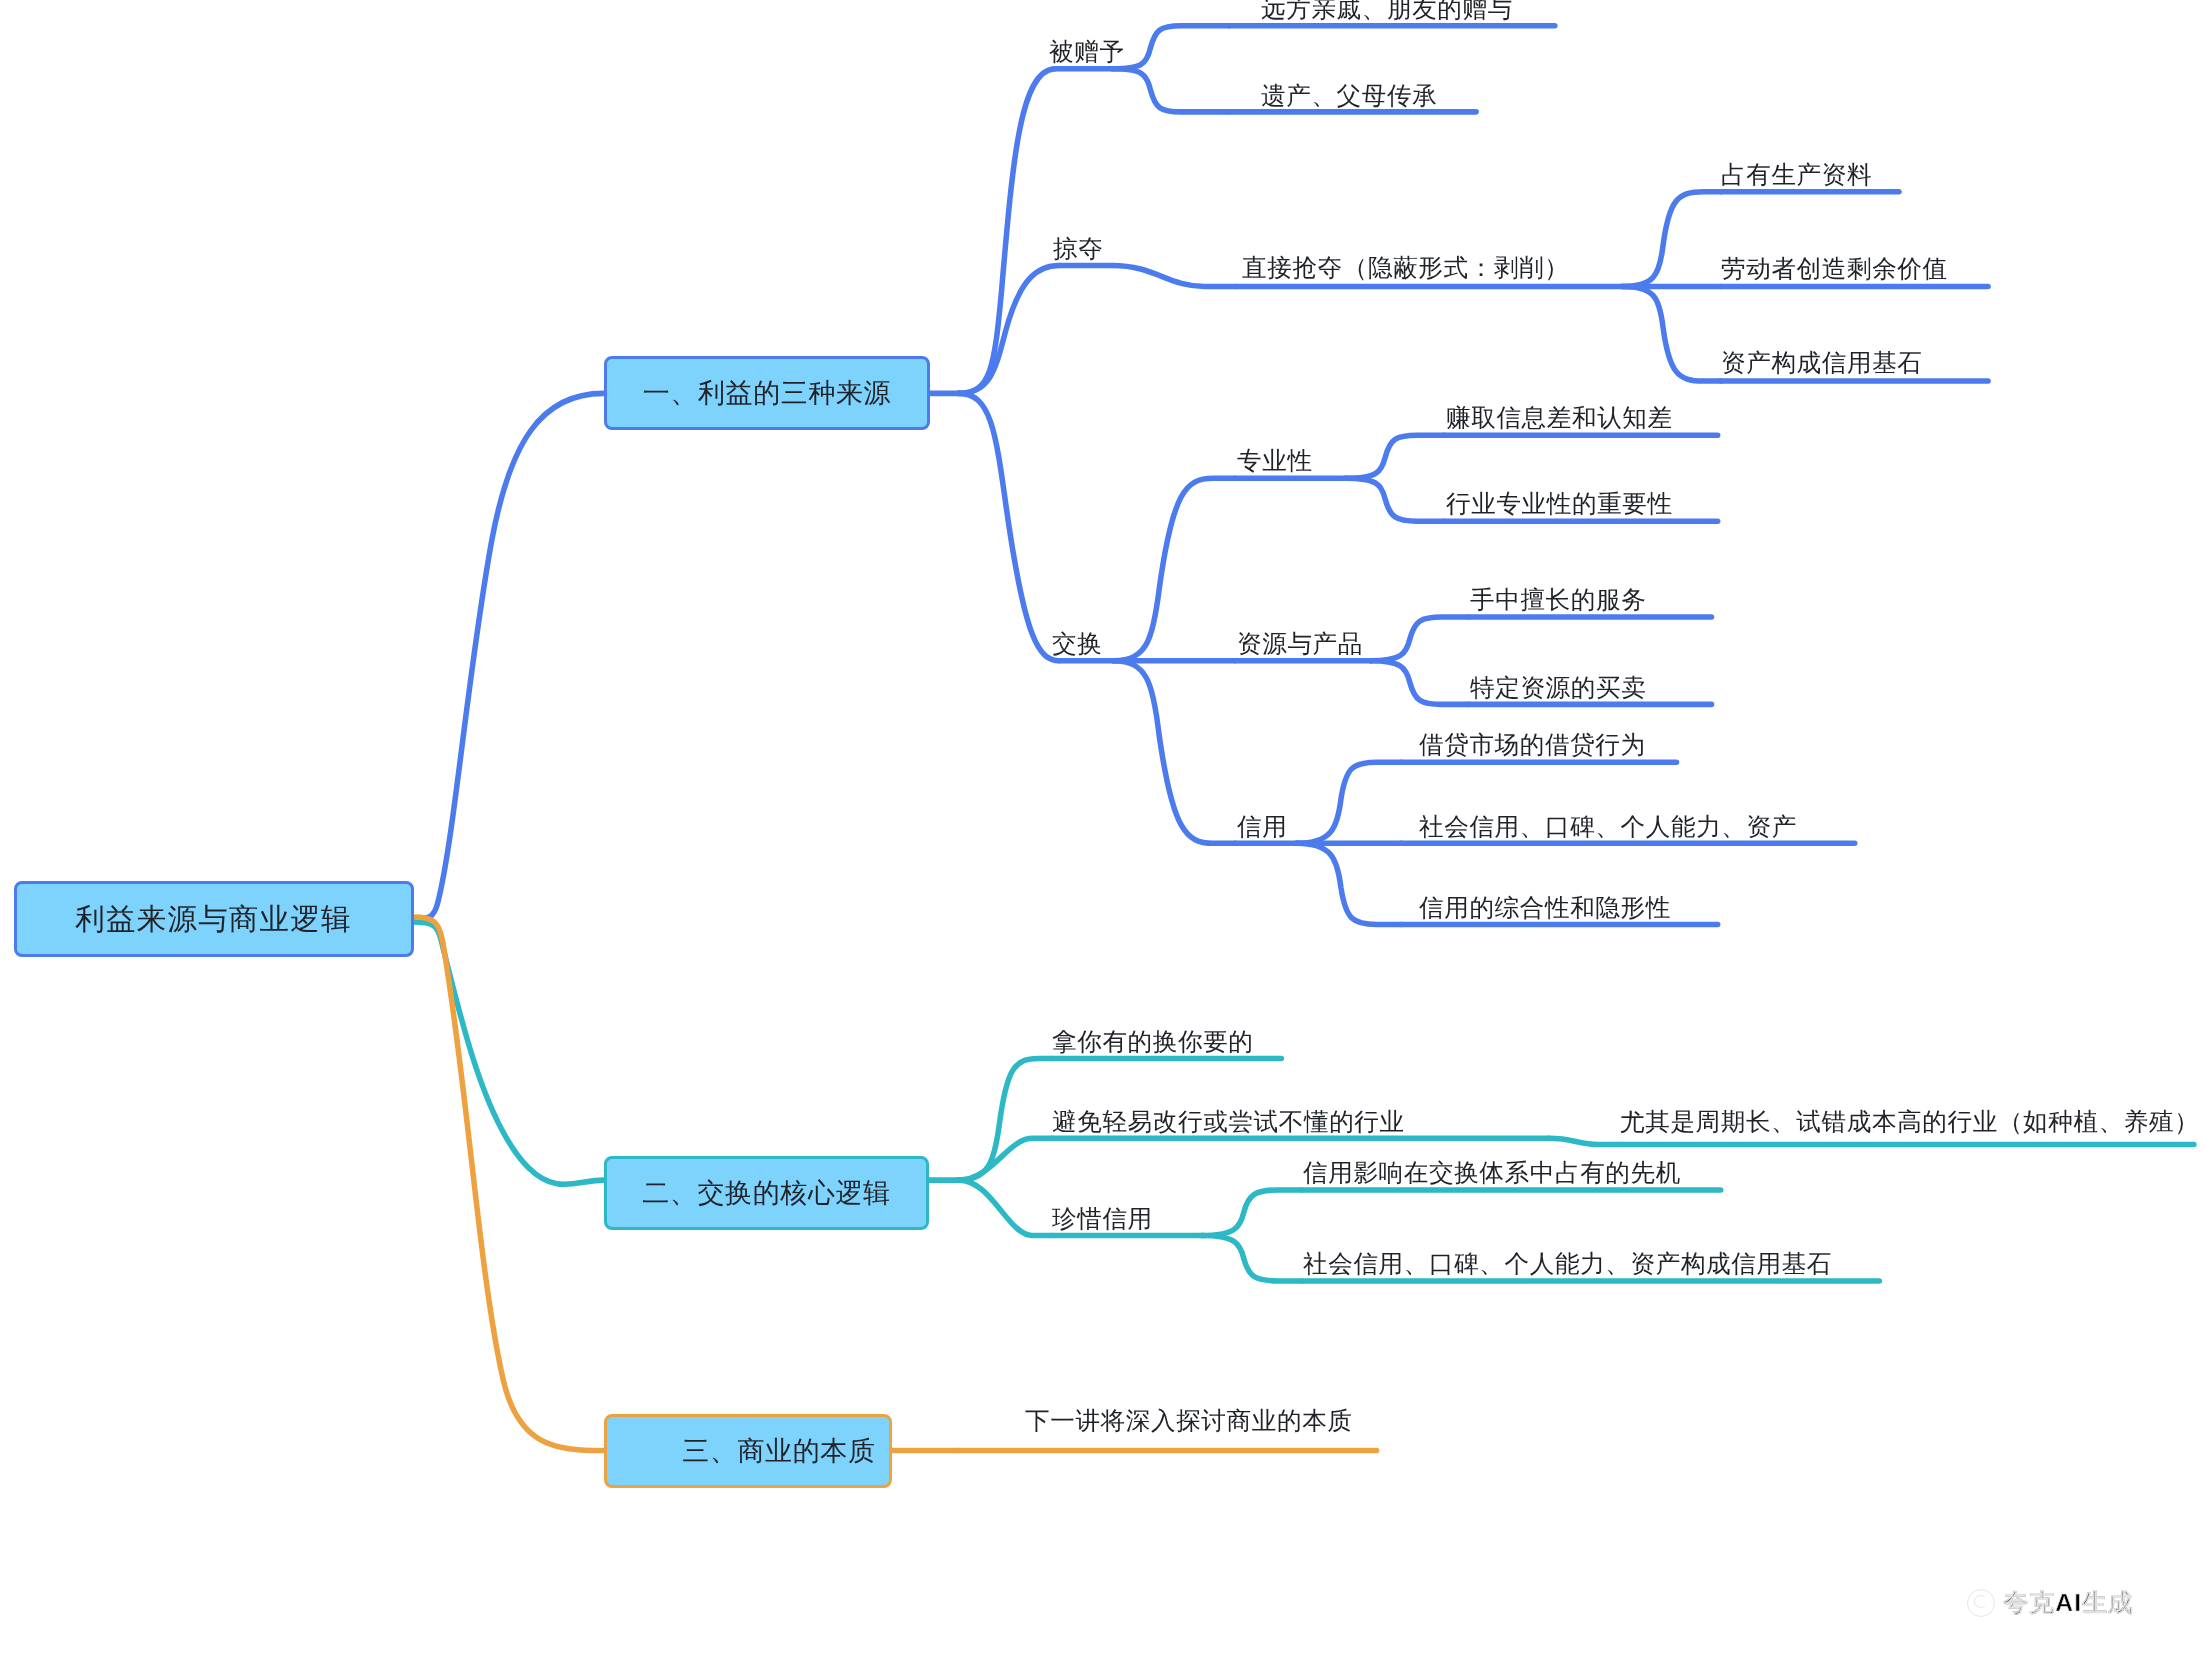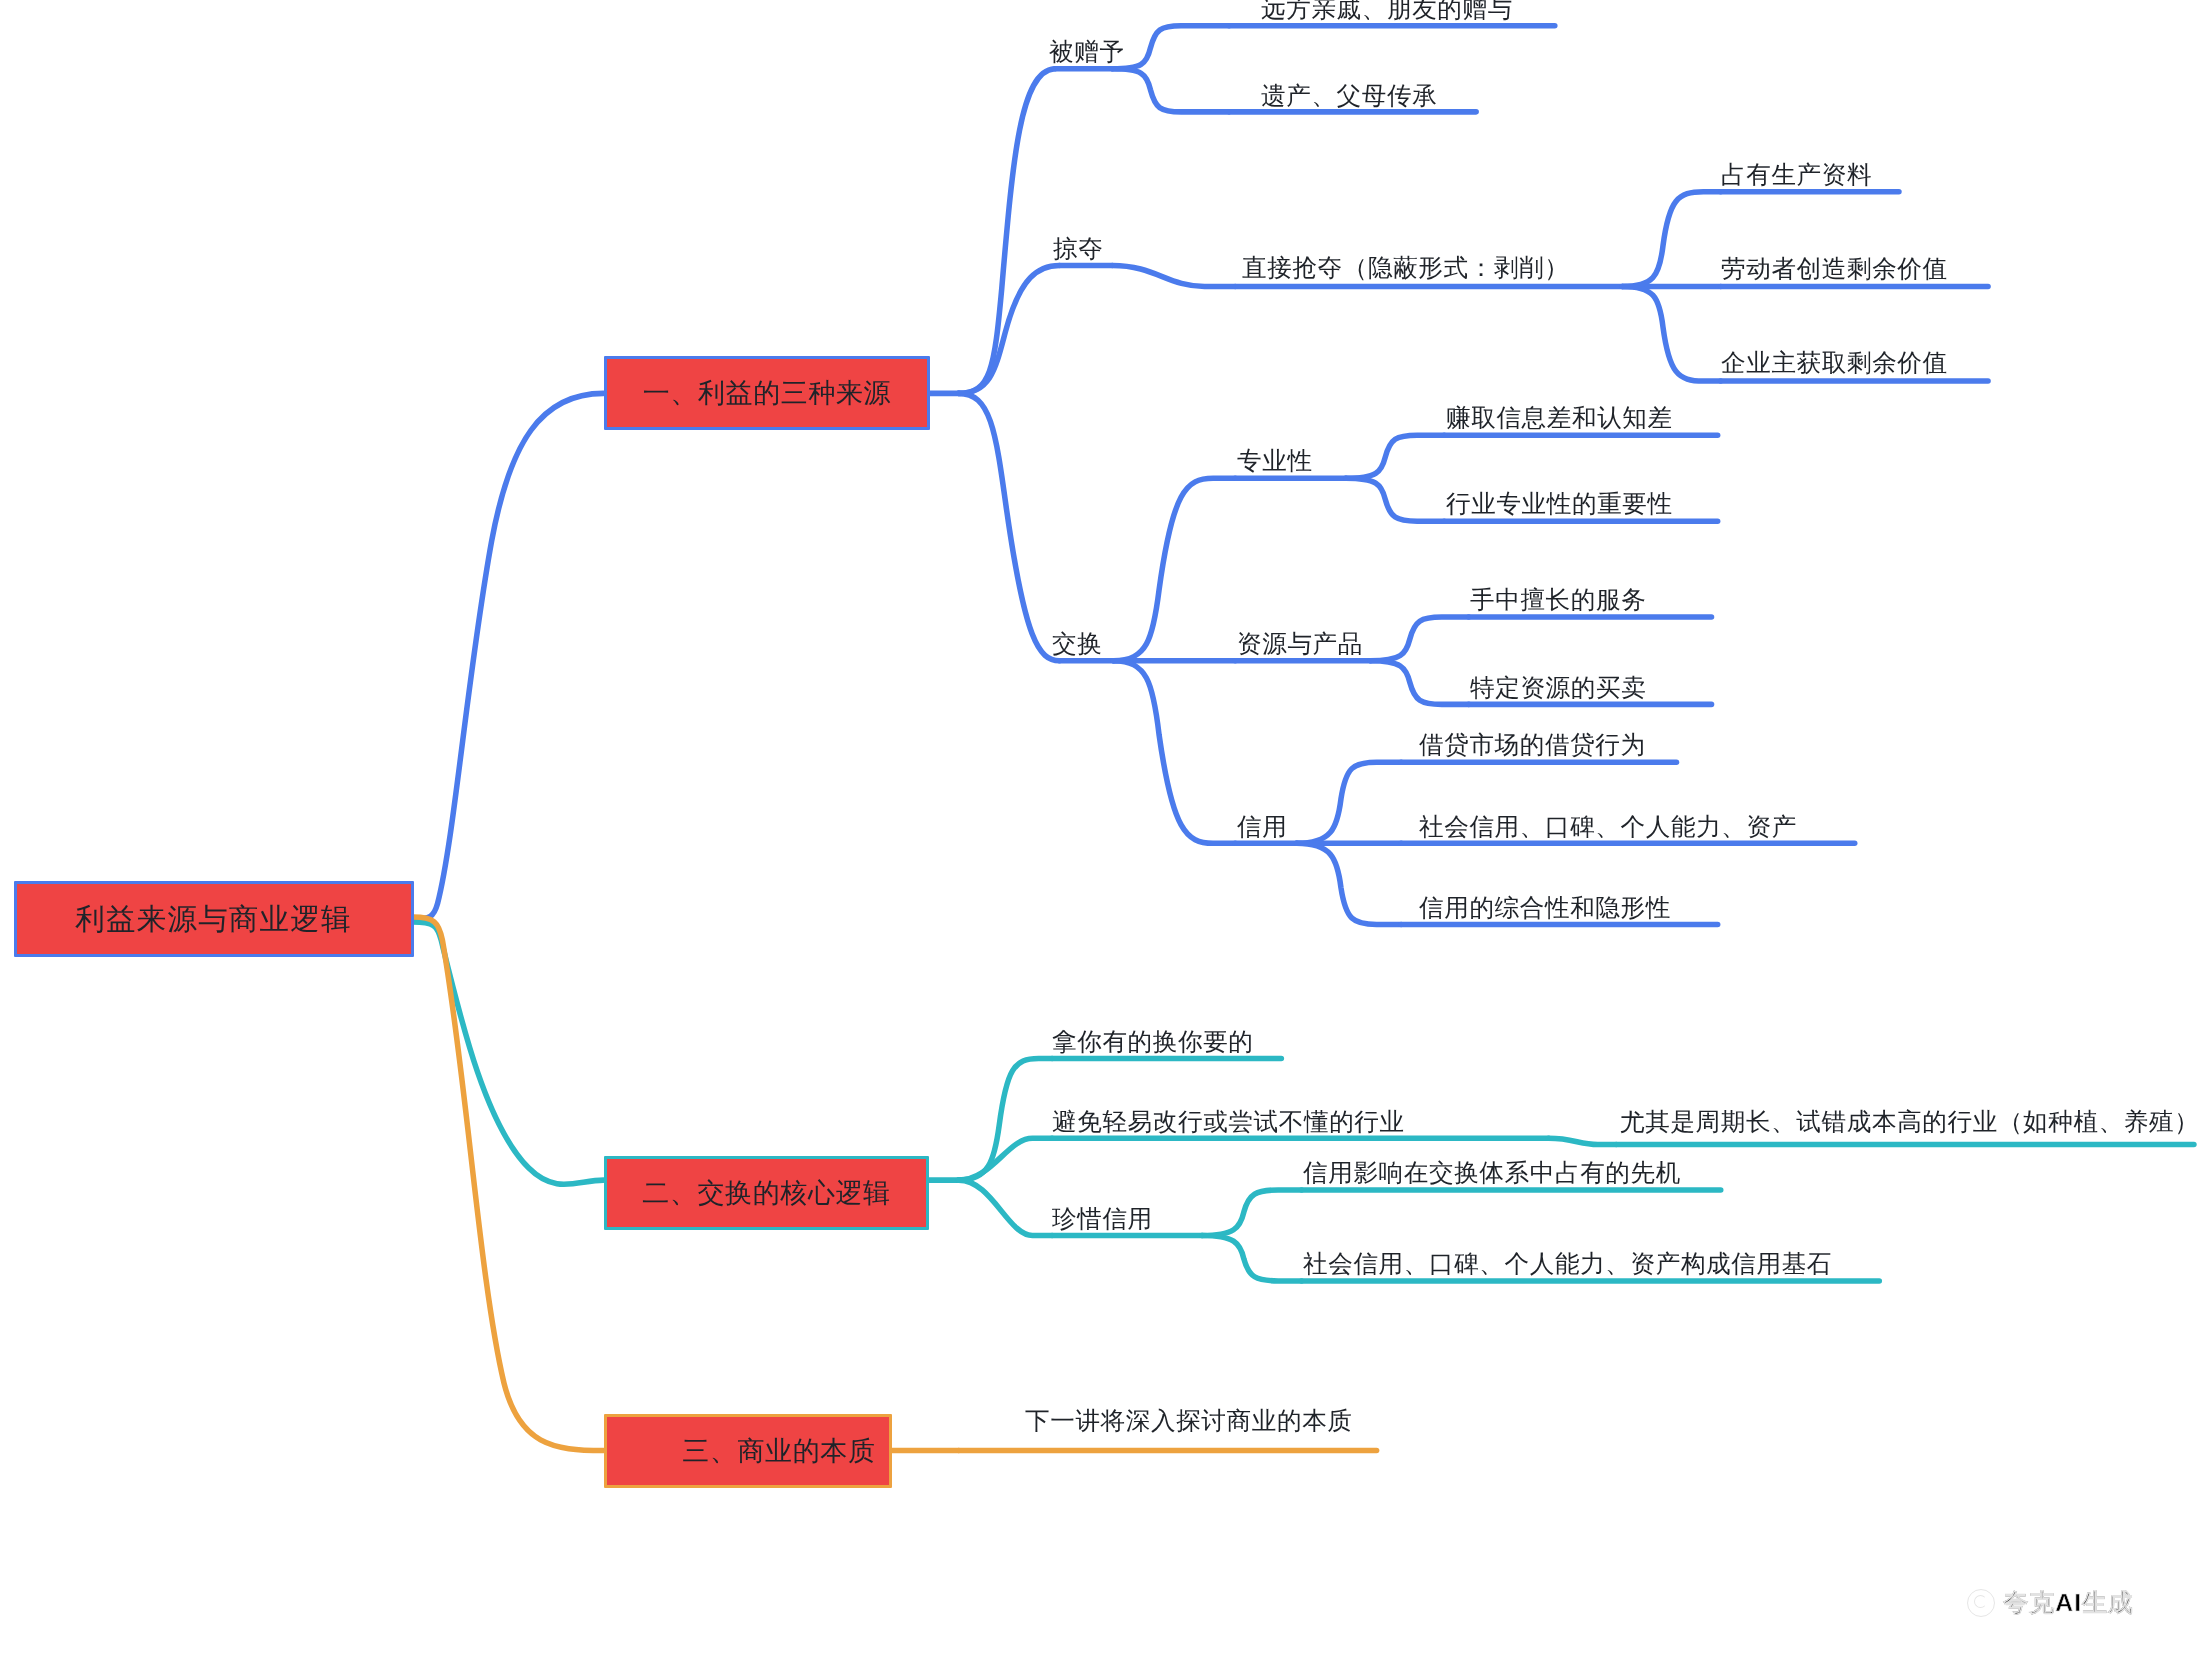--- a/index.html
+++ b/index.html
@@ -18,22 +18,22 @@
     position:absolute;
     box-sizing:border-box;
     white-space:nowrap;
     color:#1f2329;
     line-height:1;
     display:flex;
     align-items:center;
   }
   
   .boxed{
-    border-radius:1px;
-    background:#ef4444;
+    border-radius:8px;
+    background:#7dd3fc;
     justify-content:center;
     font-size:27px;
   }
   .root{
     border:3.7px solid #4b7bec;
     font-size:29.5px;
     letter-spacing:1.2px;
     padding:0 16px;
   }
   .lvl1{
@@ -180,21 +180,21 @@
   <div class="node lvl3" style="left:1242px;top:254px;height:28px;">
     <span>直接抢夺（隐蔽形式：剥削）</span>
   </div>
   <div class="node lvl3" style="left:1721px;top:161px;height:28px;">
     <span>占有生产资料</span>
   </div>
   <div class="node lvl3" style="left:1721px;top:255px;height:28px;">
     <span>劳动者创造剩余价值</span>
   </div>
   <div class="node lvl3" style="left:1721px;top:349px;height:28px;">
-    <span>企业主获取剩余价值</span>
+    <span>资产构成信用基石</span>
   </div>
 
   <div class="node lvl2" style="left:1052px;top:630px;height:28px;">
     <span>交换</span>
   </div>
 
   <div class="node lvl2" style="left:1237px;top:447px;height:28px;">
     <span>专业性</span>
   </div>
   <div class="node lvl3" style="left:1446px;top:404px;height:28px;">

